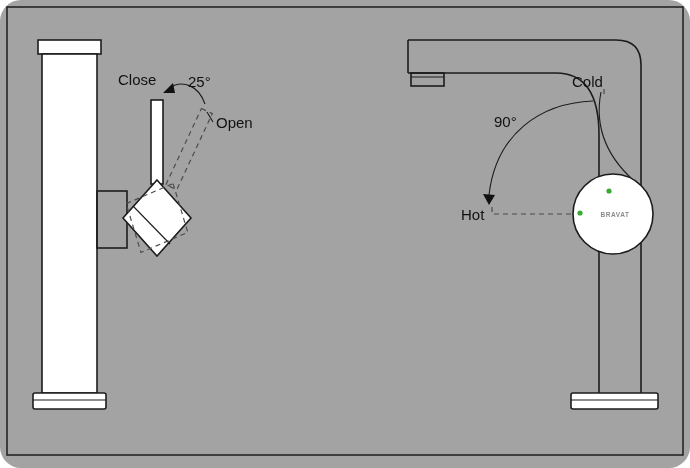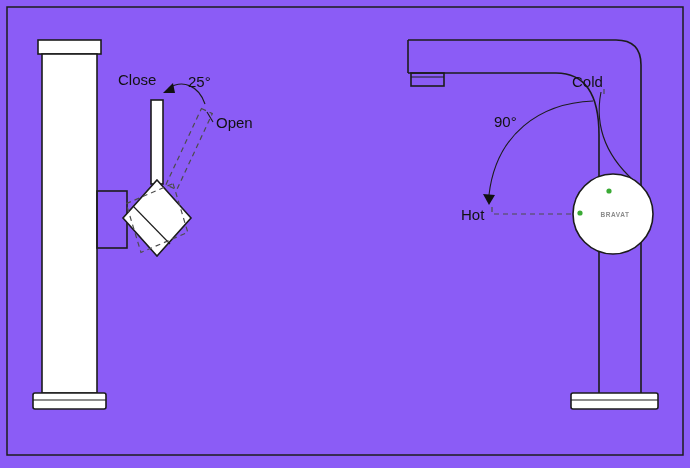--- a/index.html
+++ b/index.html
@@ -1,18 +1,18 @@
 <!DOCTYPE html>
 <html><head>
 <meta charset="utf-8">
 <style>
   html,body{margin:0;padding:0;background:#ffffff;}
   .stage{
-    width:690px;height:468px;background:#8b5cf6;position:relative;
-    font-family:"Liberation Sans",sans-serif;overflow:hidden;
+    width:690px;height:468px;background:#a3a3a3;position:relative;
+    font-family:"Liberation Sans",sans-serif;overflow:hidden;border-radius:21px;
   }
   svg{display:block;}
   .frame{fill:none;stroke:#1c1c1c;stroke-width:1.5;}
   .ln{stroke:#1c1c1c;stroke-width:1.6;fill:none;stroke-linejoin:miter;stroke-linecap:butt;}
   .lnw{stroke:#1c1c1c;stroke-width:1.6;fill:#ffffff;stroke-linejoin:miter;}
   .thin{stroke:#1c1c1c;stroke-width:1.1;fill:none;}
   .dash{stroke:#4c4c4c;stroke-width:1.2;fill:none;stroke-dasharray:5 4;stroke-linejoin:miter;}
   .dashw{stroke:#4c4c4c;stroke-width:1.2;fill:none;stroke-dasharray:5 4;}
   .arrow{fill:#111111;stroke:none;}
   .lbl{font-family:"Liberation Sans",sans-serif;font-size:15px;fill:#111111;stroke:none;}

